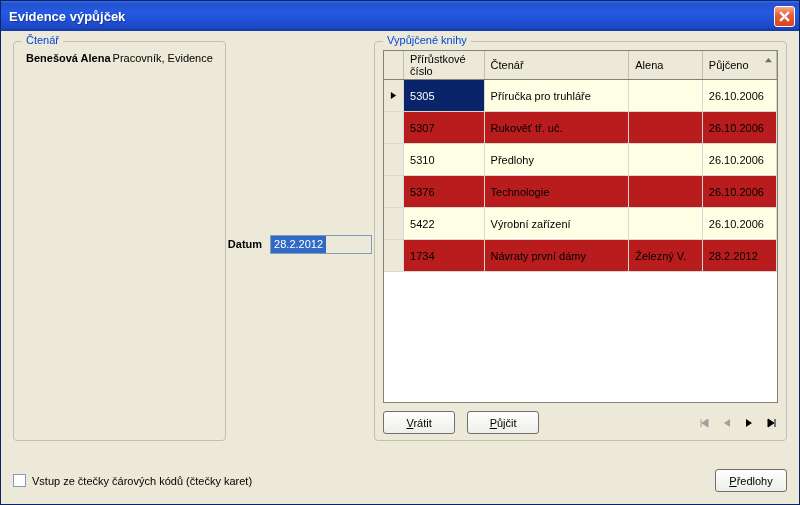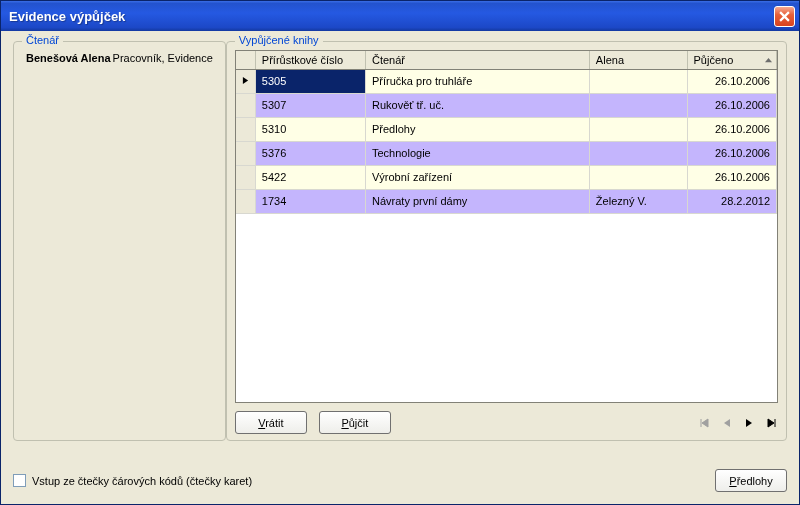--- a/index.html
+++ b/index.html
@@ -109,38 +109,38 @@
     text-align: left;
     font-weight: normal;
     padding: 2px 6px;
     height: 18px;
     position: relative;
   }
   table.grid td {
     border-right: 1px solid #d8d8d0;
     border-bottom: 1px solid #d8d8d0;
     padding: 1px 6px;
-    height: 24px;
+    height: 32px;
     white-space: nowrap;
   }
   .rowmark {
     width: 14px;
     background: #ece9d8;
     border-right: 1px solid #828177;
     text-align: center;
     padding: 0;
   }
-  tr.even td:not(.rowmark) { background: #c4b5fd; }
+  tr.even td:not(.rowmark) { background: #b91c1c; }
   tr.odd  td:not(.rowmark) { background: #ffffe6; }
   td.selcell { background: #0a246a !important; color: #fff; }
   .rowmark svg { width: 7px; height: 9px; }
   .col-num { width: 150px; }
   .col-title { width: 330px; }
   .col-author { width: 130px; }
-  .col-date { width: 110px; text-align: right; }
+  .col-date { width: 110px; }
   .button-row {
     display: flex;
     align-items: center;
     padding-top: 8px;
   }
   .btn {
     min-width: 72px;
     height: 23px;
     border: 1px solid #707070;
     border-radius: 3px;
@@ -194,20 +194,26 @@
   <div class="content">
 
     <div class="groupbox">
       <div class="legend">Čtenář</div>
       <div class="reader-line">
         <span class="reader-name">Benešová Alena</span>
         <span class="reader-detail">Pracovník, Evidence</span>
       </div>
     </div>
 
+    <div class="date-row">
+      <span class="date-label">Datum</span>
+      <div class="date-input">
+        <span class="sel">28.2.2012</span>
+      </div>
+    </div>
 
     <div class="groupbox booksbox" style="padding:8px 8px 6px 8px;">
       <div class="legend">Vypůjčené knihy</div>
 
       <div class="grid-wrap" style="height:220px;">
         <table class="grid">
           <thead>
             <tr>
               <th class="rowmark"></th>
               <th class="col-num">Přírůstkové číslo</th>

